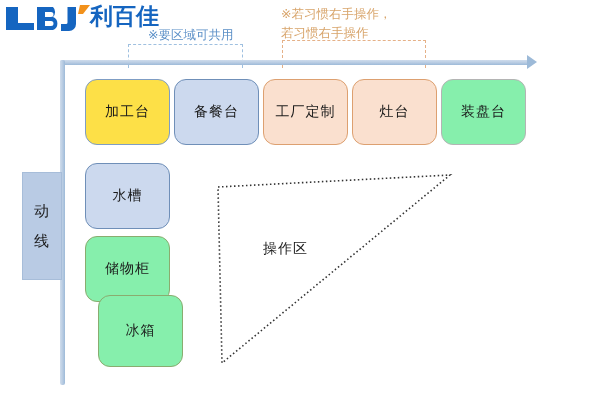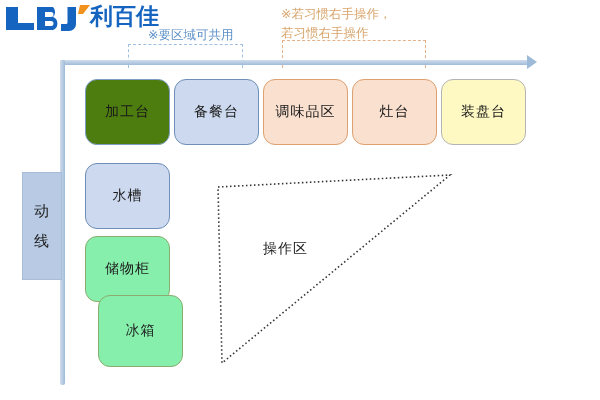--- a/index.html
+++ b/index.html
@@ -53,24 +53,24 @@
   
   #flow-label{position:absolute;left:22px;top:172px;width:38px;height:106px;
       background:#b9cbe4;border:1px solid #a7bdd9;
       display:flex;flex-direction:column;align-items:center;justify-content:center;
       font-size:15px;color:#1a1a1a;line-height:30px;letter-spacing:1px;}
 
   
   .box{position:absolute;border-radius:12px;display:flex;align-items:center;
        justify-content:center;font-size:14px;color:#1a1a1a;letter-spacing:1px;
        box-sizing:border-box;}
-  .box.blue{background:#4d7c0f;border:1.6px solid #7f9dc4;}
+  .box.blue{background:#fde047;border:1.6px solid #7f9dc4;}
   .box.blue2{background:#ccd9ee;border:1.6px solid #6f8fb8;}
   .box.orange{background:#fae0cf;border:1.6px solid #dda070;}
-  .box.gray{background:#fef9c3;border:1.6px solid #b4b4b4;}
+  .box.gray{background:#86efac;border:1.6px solid #b4b4b4;}
   .box.green{background:#86efac;border:1.6px solid #8aac6f;}
 
   
   #b-jiagong {left:85px; top:79px; width:85px; height:66px;}
   #b-beican  {left:174px;top:79px; width:85px; height:66px;}
   #b-tiaowei {left:263px;top:79px; width:85px; height:66px;}
   #b-zaotai  {left:352px;top:79px; width:85px; height:66px;}
   #b-zhuangpan{left:441px;top:79px;width:85px; height:66px;}
   
   #b-shuicao {left:85px; top:163px; width:85px; height:66px;}
@@ -120,21 +120,21 @@
   <div id="wall-arrow"></div>
   <div id="wall-left"></div>
 
   <div id="flow-label">
     <span>动</span>
     <span>线</span>
   </div>
 
   <div class="box blue" id="b-jiagong">加工台</div>
   <div class="box blue2" id="b-beican">备餐台</div>
-  <div class="box orange" id="b-tiaowei">调味品区</div>
+  <div class="box orange" id="b-tiaowei">工厂定制</div>
   <div class="box orange" id="b-zaotai">灶台</div>
   <div class="box gray" id="b-zhuangpan">装盘台</div>
 
   <div class="box blue2" id="b-shuicao">水槽</div>
   <div class="box green" id="b-chuwu">储物柜</div>
   <div class="box green" id="b-bingxiang">冰箱</div>
 
   <svg id="triangle" viewBox="0 0 260 210">
     <polygon points="13,22 245,10 17,198" fill="none" stroke="#333333" stroke-width="1.6" stroke-dasharray="1.5 2.5" stroke-linejoin="miter"></polygon>
   </svg>

